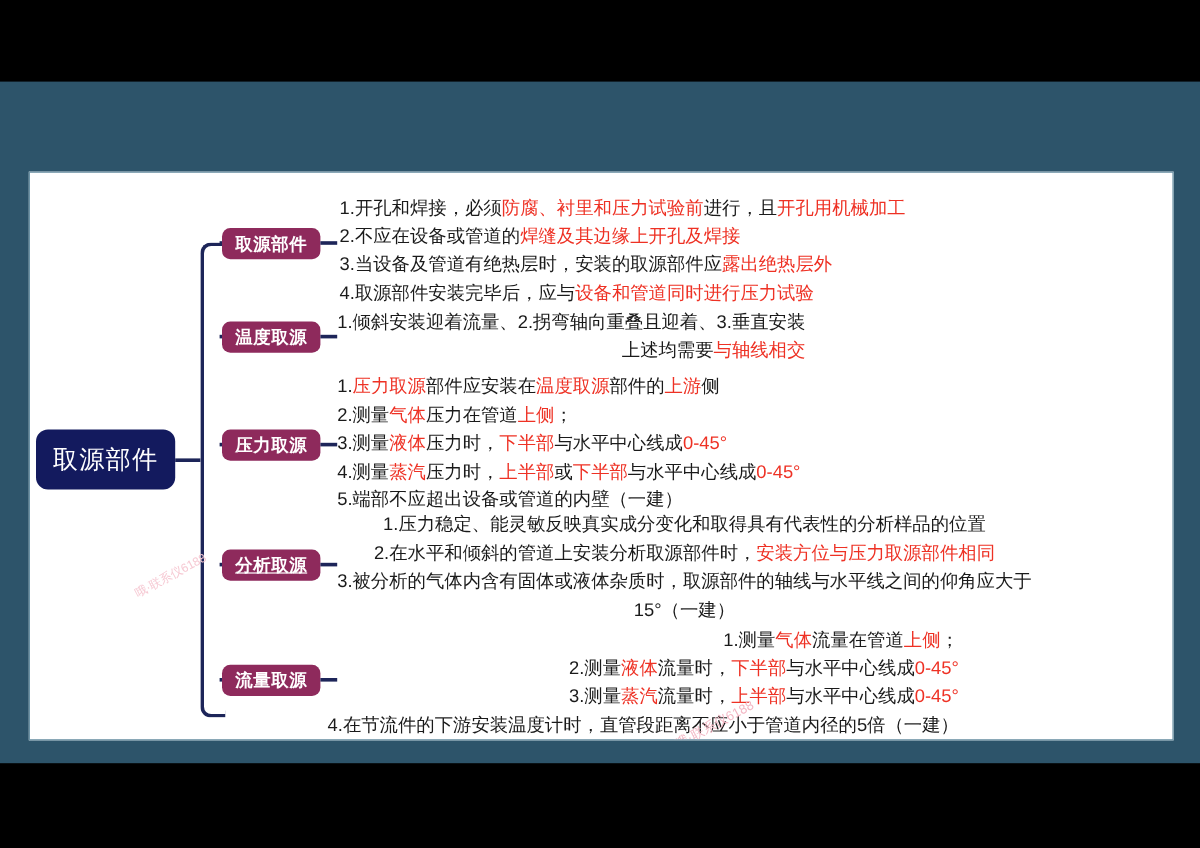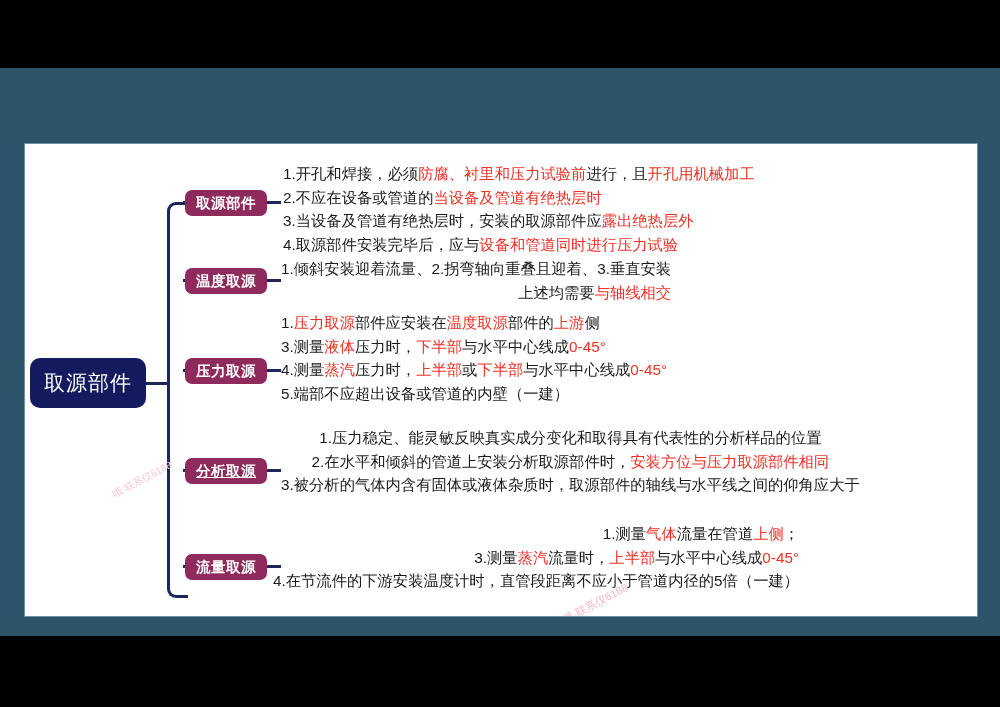--- a/index.html
+++ b/index.html
@@ -88,21 +88,21 @@
 
     <div class="spine" style="left:142px;top:58px;width:18px;height:390px;"></div>
 
     <div class="stub" style="left:158px;top:57px;width:14px;"></div>
     <div class="branch-pill" style="left:160px;top:46px;">
       <span>取源部件</span>
     </div>
     <div class="stub" style="left:242px;top:57px;width:14px;"></div>
     <div class="tblock" style="left:258px;top:18px;" id="tb0">
         <div><span>1.开孔和焊接，必须</span><span class="r">防腐、衬里和压力试验前</span><span>进行，且</span><span class="r">开孔用机械加工</span></div>
-        <div><span>2.不应在设备或管道的</span><span class="r">当设备及管道有绝热层时</span></div>
+        <div><span>2.不应在设备或管道的</span><span class="r">焊缝及其边缘上开孔及焊接</span></div>
         <div><span>3.当设备及管道有绝热层时，安装的取源部件应</span><span class="r">露出绝热层外</span></div>
         <div><span>4.取源部件安装完毕后，应与</span><span class="r">设备和管道同时进行压力试验</span></div>
       </div>
 
     <div class="stub" style="left:158px;top:135px;width:14px;"></div>
     <div class="branch-pill" style="left:160px;top:124px;">
       <span>温度取源</span>
     </div>
     <div class="stub" style="left:242px;top:135px;width:14px;"></div>
     <div class="tblock" style="left:256px;top:113px;text-align:right;" id="tb1">
@@ -110,43 +110,46 @@
         <div><span>上述均需要</span><span class="r">与轴线相交</span></div>
       </div>
 
     <div class="stub" style="left:158px;top:225px;width:14px;"></div>
     <div class="branch-pill" style="left:160px;top:214px;">
       <span>压力取源</span>
     </div>
     <div class="stub" style="left:242px;top:225px;width:14px;"></div>
     <div class="tblock" style="left:256px;top:167px;" id="tb2">
         <div><span>1.</span><span class="r">压力取源</span><span>部件应安装在</span><span class="r">温度取源</span><span>部件的</span><span class="r">上游</span><span>侧</span></div>
+        <div><span>2.测量</span><span class="r">气体</span><span>压力在管道</span><span class="r">上侧</span><span>；</span></div>
         <div><span>3.测量</span><span class="r">液体</span><span>压力时，</span><span class="r">下半部</span><span>与水平中心线成</span><span class="r">0-45°</span></div>
         <div><span>4.测量</span><span class="r">蒸汽</span><span>压力时，</span><span class="r">上半部</span><span>或</span><span class="r">下半部</span><span>与水平中心线成</span><span class="r">0-45°</span></div>
         <div><span>5.端部不应超出设备或管道的内壁（一建）</span></div>
       </div>
 
     <div class="stub" style="left:158px;top:325px;width:14px;"></div>
     <div class="branch-pill" style="left:160px;top:314px;text-decoration:underline;">
       <span>分析取源</span>
     </div>
     <div class="stub" style="left:242px;top:325px;width:14px;"></div>
     <div class="tblock" style="left:256px;top:282px;text-align:center;" id="tb3">
         <div><span>1.压力稳定、能灵敏反映真实成分变化和取得具有代表性的分析样品的位置</span></div>
         <div><span>2.在水平和倾斜的管道上安装分析取源部件时，</span><span class="r">安装方位与压力取源部件相同</span></div>
         <div><span>3.被分析的气体内含有固体或液体杂质时，取源部件的轴线与水平线之间的仰角应大于</span></div>
+        <div><span>15°（一建）</span></div>
       </div>
 
     <div class="stub" style="left:158px;top:421px;width:14px;"></div>
     <div class="branch-pill" style="left:160px;top:410px;">
       <span>流量取源</span>
     </div>
     <div class="stub" style="left:242px;top:421px;width:14px;"></div>
     <div class="tblock" style="left:248px;top:378px;text-align:right;" id="tb4">
         <div><span>1.测量</span><span class="r">气体</span><span>流量在管道</span><span class="r">上侧</span><span>；</span></div>
+        <div><span>2.测量</span><span class="r">液体</span><span>流量时，</span><span class="r">下半部</span><span>与水平中心线成</span><span class="r">0-45°</span></div>
         <div><span>3.测量</span><span class="r">蒸汽</span><span>流量时，</span><span class="r">上半部</span><span>与水平中心线成</span><span class="r">0-45°</span></div>
         <div><span>4.在节流件的下游安装温度计时，直管段距离不应小于管道内径的5倍（一建）</span></div>
       </div>
 
     <div class="wm">哦·联系仪6188</div>
     <div class="wm2">哦·联系仪6188</div>
   </div>
 </div>
 
 </body></html>

